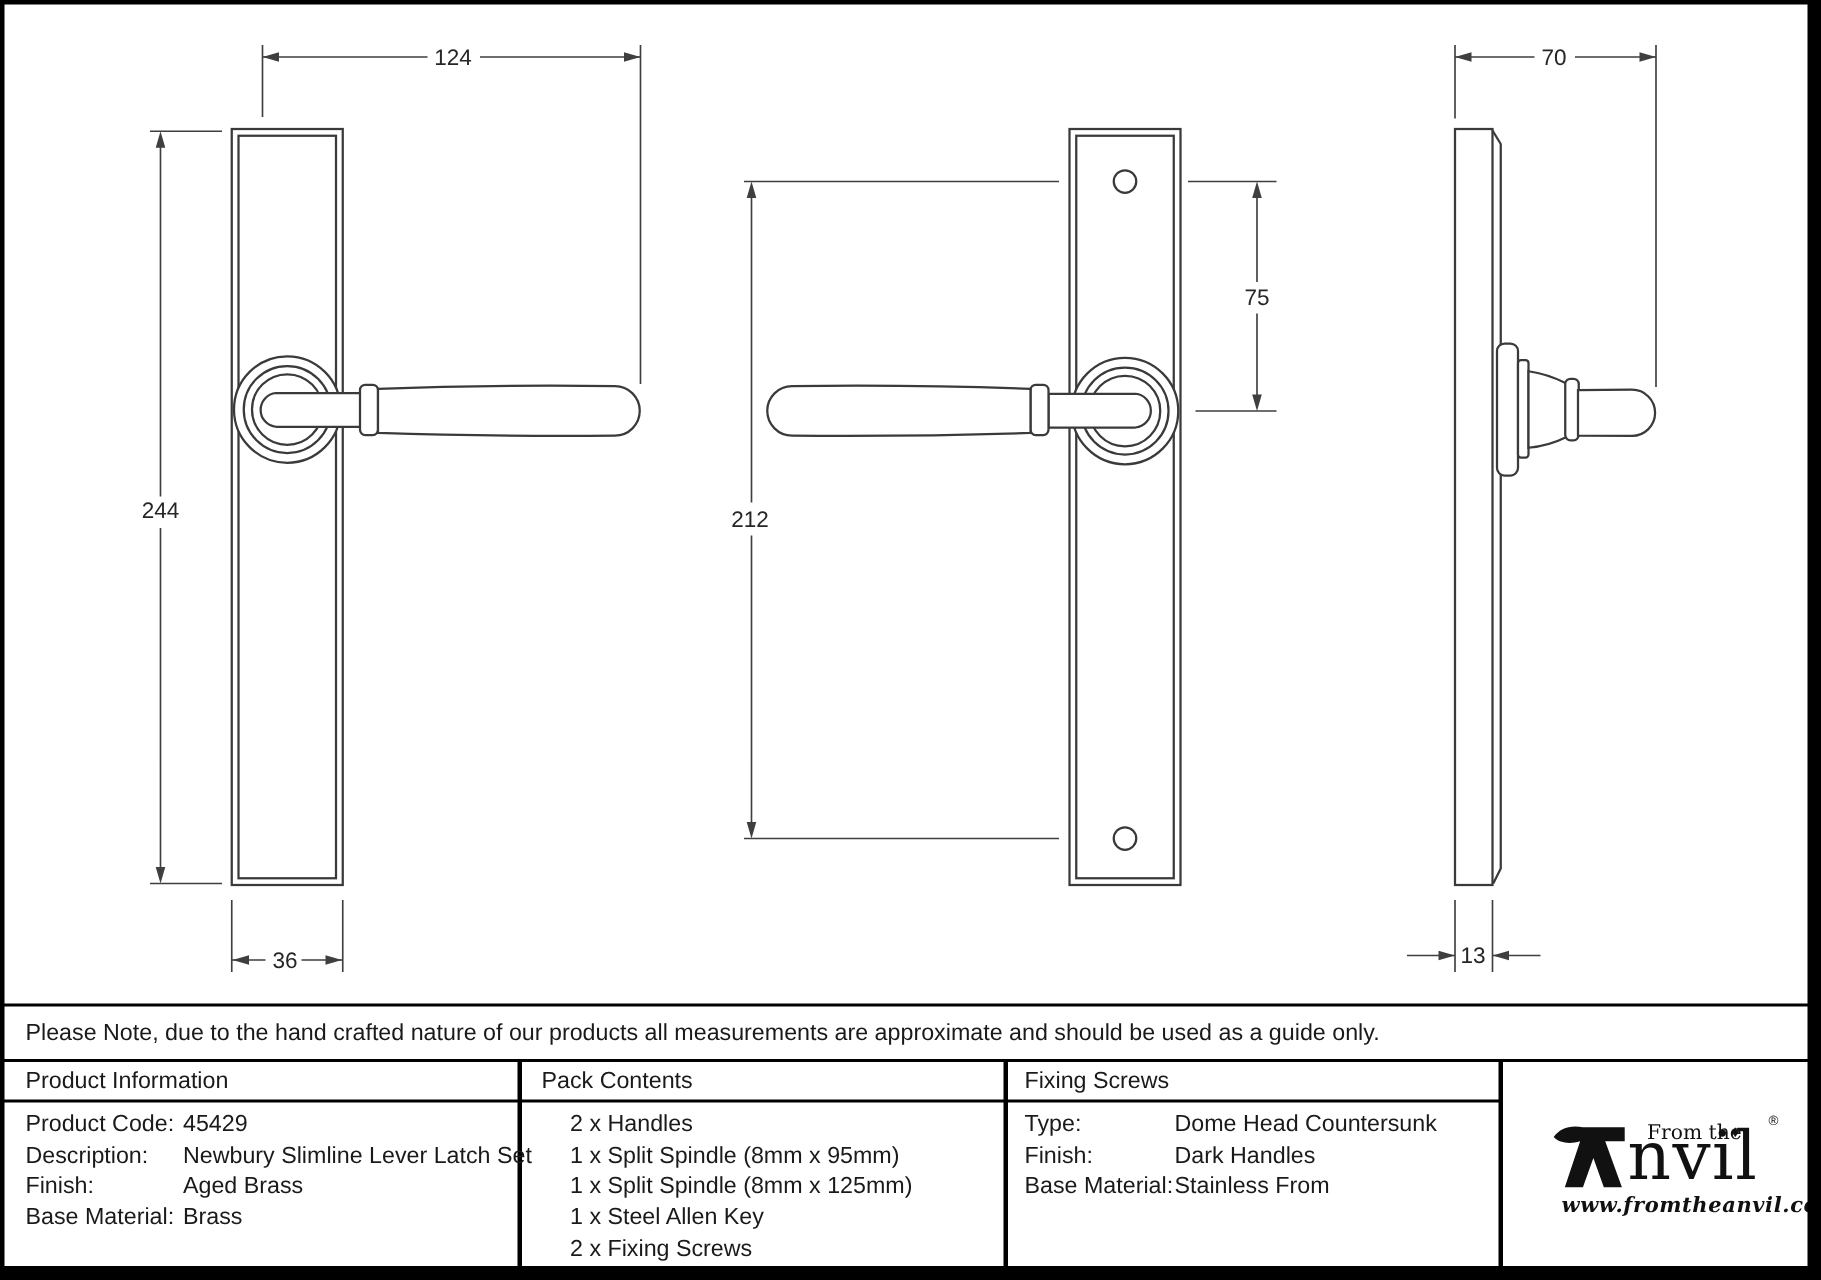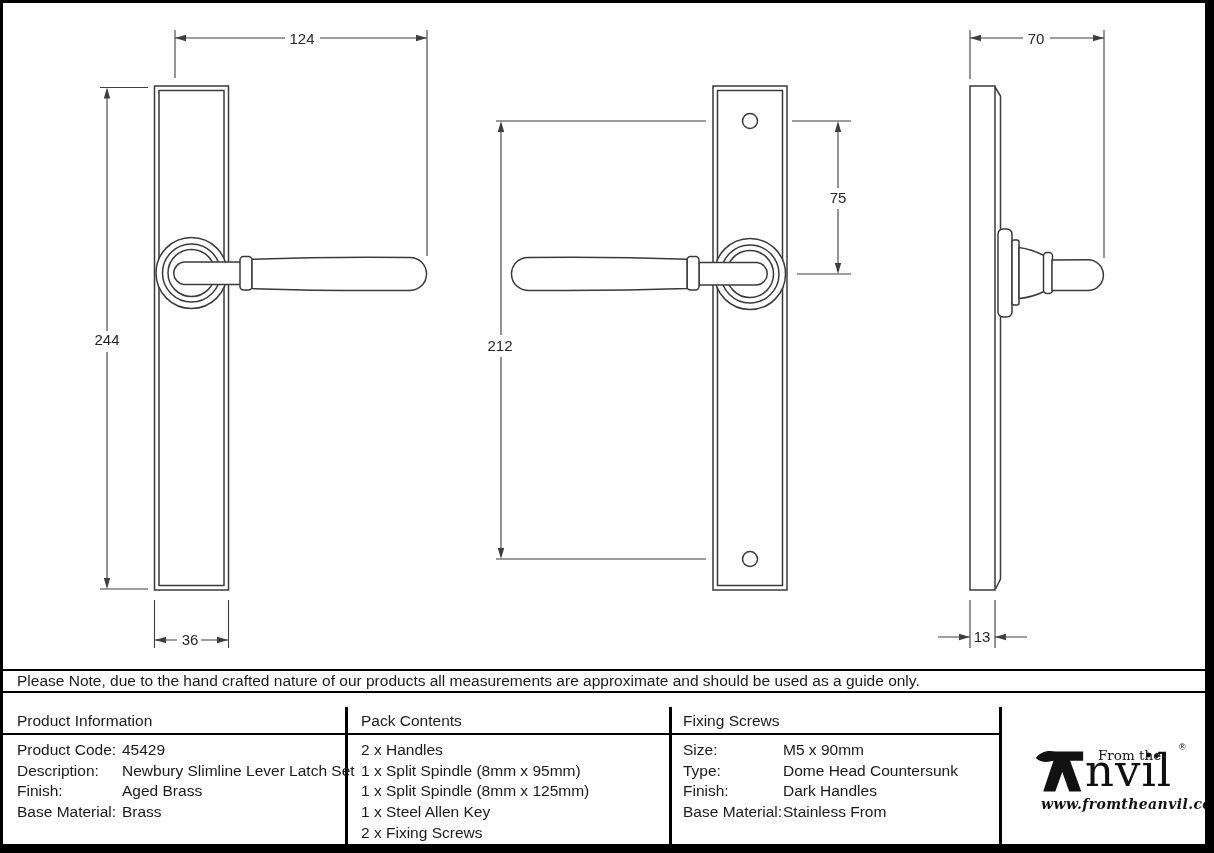--- a/index.html
+++ b/index.html
@@ -17,21 +17,21 @@
   .drawing{position:absolute;left:0;top:0;}
   .drawing path,.drawing rect,.drawing circle,.drawing line,.drawing polyline{vector-effect:none;}
   .obj{fill:none;stroke:#3a3a3a;stroke-width:1.5;}
   .objw{fill:#ffffff;stroke:#3a3a3a;stroke-width:1.5;}
   .dim{fill:none;stroke:#3f3f3f;stroke-width:1.1;}
   .arr{fill:#3f3f3f;stroke:none;}
   .dtext{font-family:"Liberation Sans",sans-serif;font-size:15px;fill:#262626;}
 
   
   .note-row{
-    position:absolute;left:0;top:669px;width:1214px;height:24px;box-sizing:border-box;
+    position:absolute;left:0;top:669px;width:1214px;height:39px;box-sizing:border-box;
     border-top:2px solid #000;border-bottom:2px solid #000;
     display:flex;align-items:center;padding-left:17px;font-size:15.5px;background:#fff;
   }
 
   
   .vdiv{position:absolute;top:707px;height:138px;width:3px;background:#000;}
   .hdr-underline{position:absolute;top:733px;left:0;width:1002px;height:2px;background:#000;}
   .thead{position:absolute;top:712px;font-size:15.5px;}
   .tcol{position:absolute;top:740px;font-size:15.5px;}
   .trow{display:flex;height:20.7px;line-height:20.7px;white-space:nowrap;}
@@ -152,33 +152,29 @@
     <div class="trow">
       <span class="tlabel-1">Finish:</span>
       <span>Aged Brass</span>
     </div>
     <div class="trow">
       <span class="tlabel-1">Base Material:</span>
       <span>Brass</span>
     </div>
   </div>
 
-  <div class="tcol" style="left:361px;">
+  <div class="tcol" style="left:380px;">
     <div class="trow">2 x Handles</div>
     <div class="trow">1 x Split Spindle (8mm x 95mm)</div>
     <div class="trow">1 x Split Spindle (8mm x 125mm)</div>
     <div class="trow">1 x Steel Allen Key</div>
     <div class="trow">2 x Fixing Screws</div>
   </div>
 
   <div class="tcol" style="left:683px;">
-    <div class="trow">
-      <span class="tlabel-3">Size:</span>
-      <span>M5 x 90mm</span>
-    </div>
     <div class="trow">
       <span class="tlabel-3">Type:</span>
       <span>Dome Head Countersunk</span>
     </div>
     <div class="trow">
       <span class="tlabel-3">Finish:</span>
       <span>Dark Handles</span>
     </div>
     <div class="trow">
       <span class="tlabel-3">Base Material:</span>

